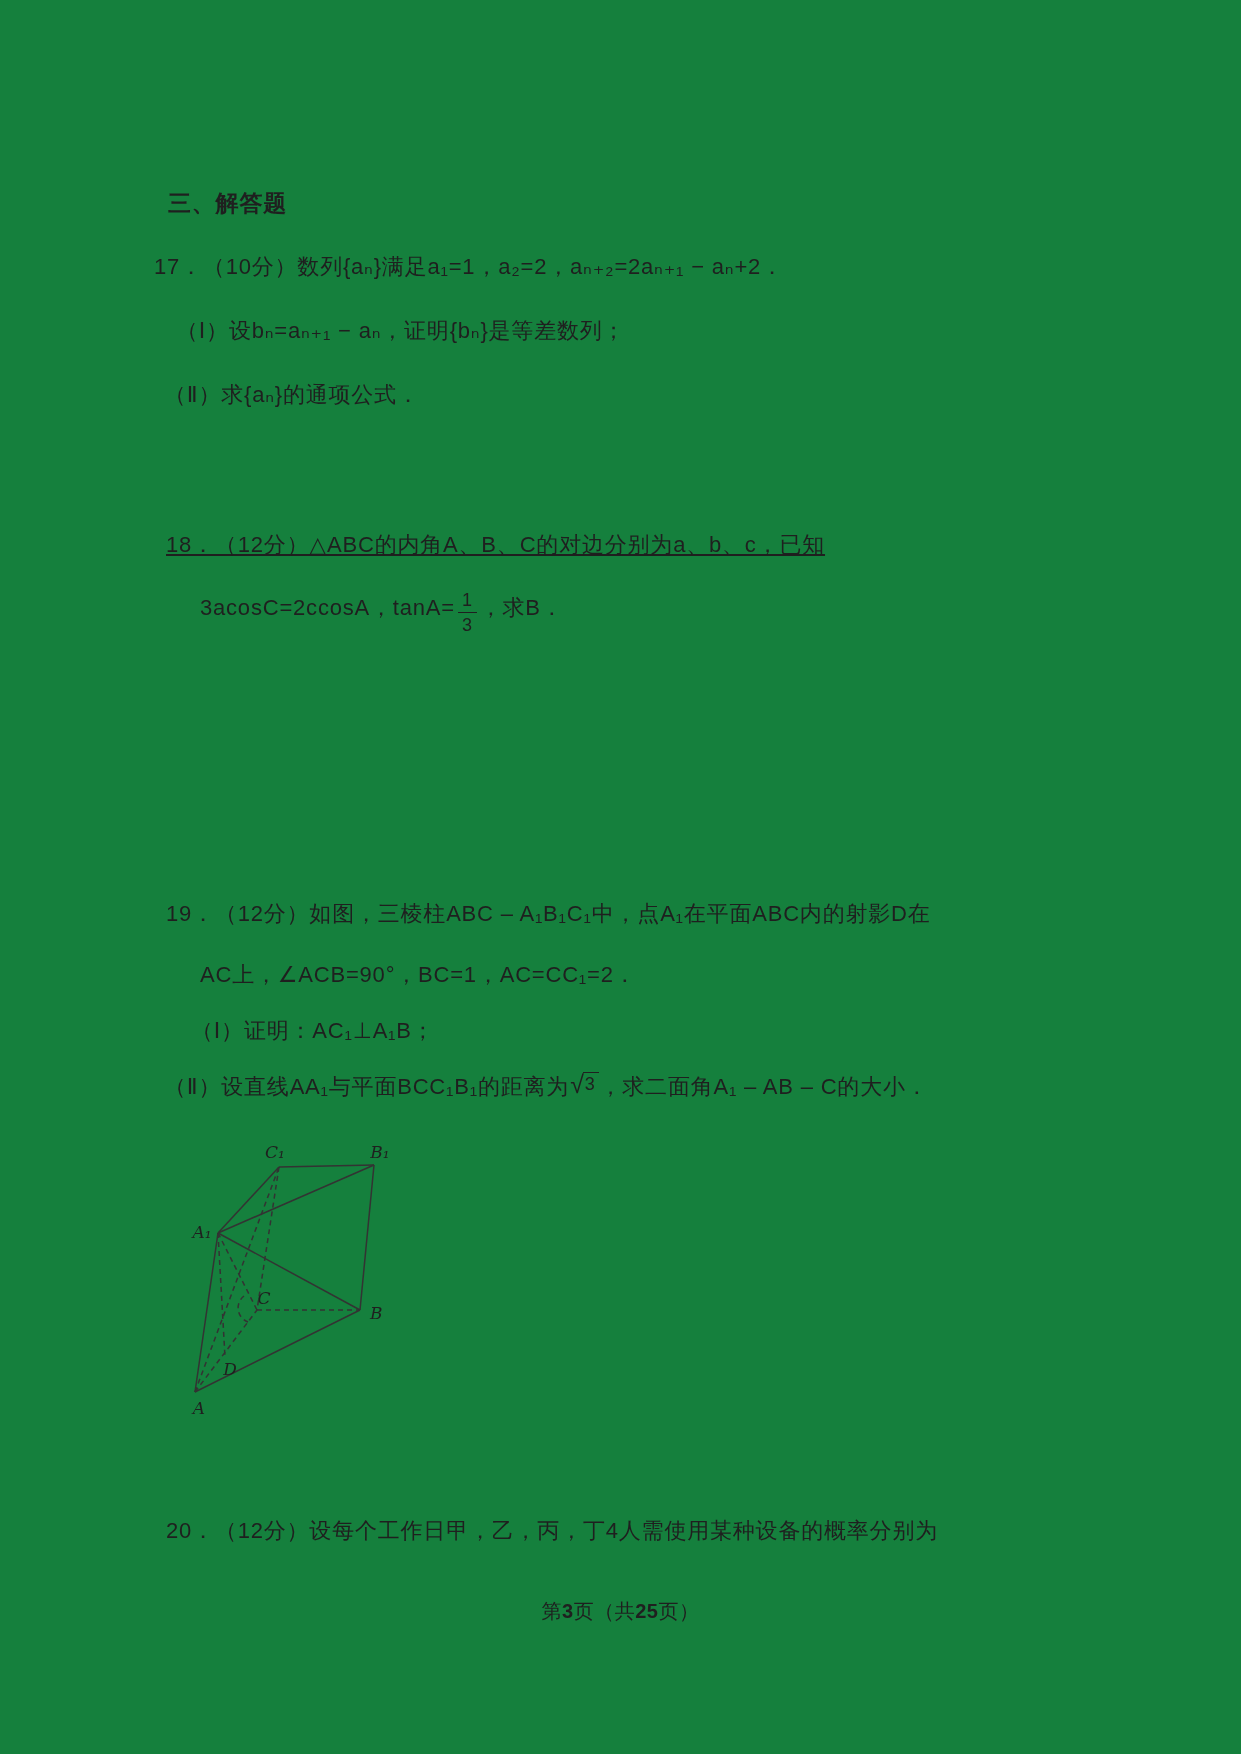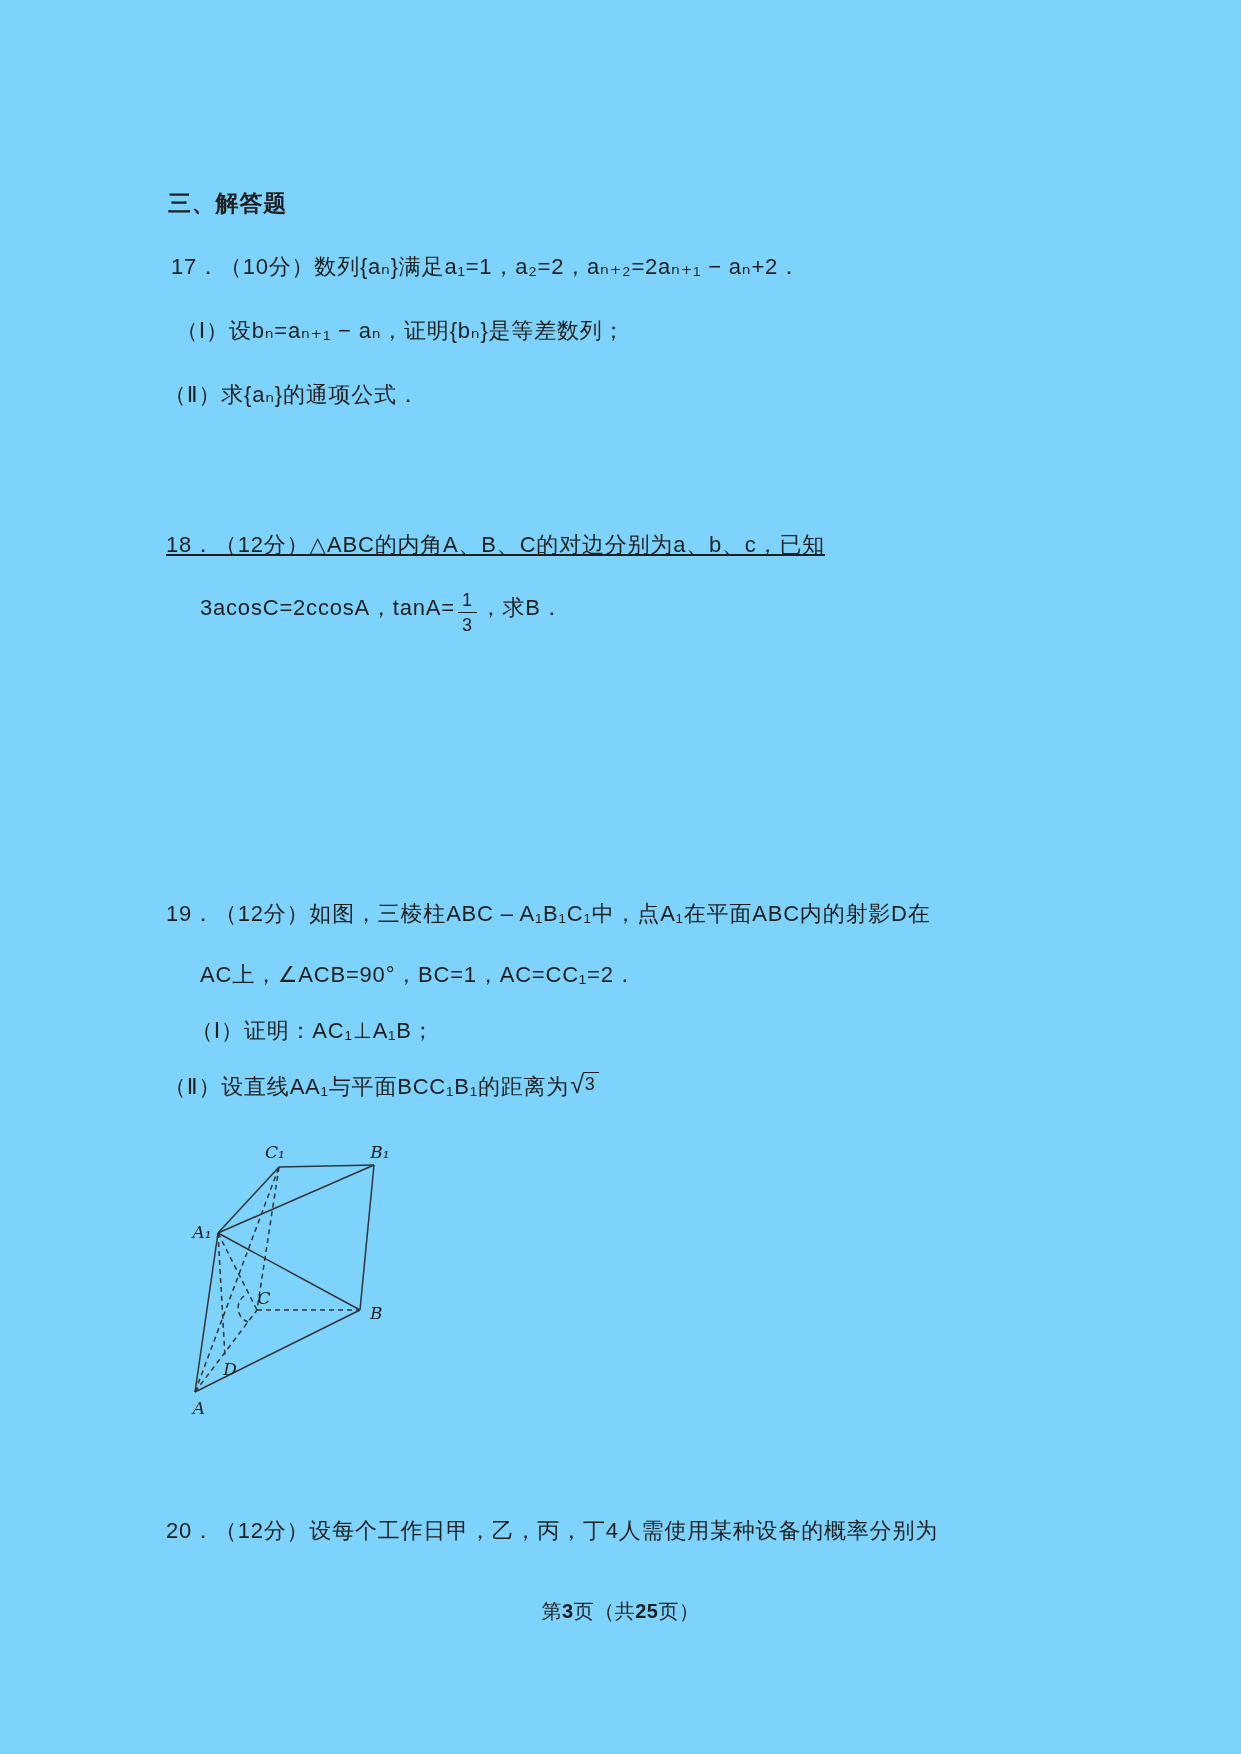--- a/index.html
+++ b/index.html
@@ -1,20 +1,20 @@
 <!DOCTYPE html>
 <html><head>
 <meta charset="utf-8">
 <style>
   html,body{margin:0;padding:0;background:#e8e8e8;}
   .page{
     position:relative;
     width:1241px;height:1754px;
     margin:0 auto;
-    background:#7dd3fc;
+    background:#15803d;
     font-family:"Liberation Sans","DejaVu Sans",sans-serif;
     color:#1f1f1f;
     overflow:hidden;
   }
   .line{
     position:absolute;
     font-size:22px;
     line-height:1.35;
     letter-spacing:0.8px;
     white-space:nowrap;
@@ -44,21 +44,21 @@
   }
   .footer b{font-weight:bold;}
 </style>
 </head>
 <body>
 
 <div class="page">
 
   <div class="line heading" style="left:168px;top:188px;">三、解答题</div>
 
-  <div class="line" style="left:171px;top:252px;text-align:center;">17．（10分）数列{aₙ}满足a₁=1，a₂=2，aₙ₊₂=2aₙ₊₁ − aₙ+2．</div>
+  <div class="line" style="left:154px;top:252px;text-align:center;">17．（10分）数列{aₙ}满足a₁=1，a₂=2，aₙ₊₂=2aₙ₊₁ − aₙ+2．</div>
 
   <div class="line" style="left:176px;top:316px;">（Ⅰ）设bₙ=aₙ₊₁ − aₙ，证明{bₙ}是等差数列；</div>
 
   <div class="line" style="left:164px;top:380px;">（Ⅱ）求{aₙ}的通项公式．</div>
 
   <div class="line" style="left:166px;top:530px;text-decoration:underline;">18．（12分）△ABC的内角A、B、C的对边分别为a、b、c，已知</div>
 
   <div class="line flexline" style="left:200px;top:593px;height:48px;">
     <span>3acosC=2ccosA，tanA=</span>
       <span class="frac">
@@ -73,20 +73,21 @@
   <div class="line" style="left:200px;top:960px;">AC上，∠ACB=90°，BC=1，AC=CC₁=2．</div>
 
   <div class="line" style="left:164px;top:1016px;margin-left:27px;">（Ⅰ）证明：AC₁⊥A₁B；</div>
 
   <div class="line flexline" style="left:164px;top:1072px;">
     <span>（Ⅱ）设直线AA₁与平面BCC₁B₁的距离为</span>
       <span class="sqrt">
         <span class="sym">√</span>
         <span class="rad">3</span>
       </span>
+      <span>，求二面角A₁ – AB – C的大小．</span>
   </div>
 
   <svg class="figure" width="250" height="295" viewBox="0 0 250 295">
     <g stroke="#333" stroke-width="1.5" fill="none">
 
       <line x1="60" y1="103" x2="121" y2="37"></line>
       <line x1="121" y1="37" x2="216" y2="35"></line>
       <line x1="60" y1="103" x2="216" y2="35"></line>
       <line x1="60" y1="103" x2="37" y2="262"></line>
       <line x1="37" y1="262" x2="202" y2="180"></line>

